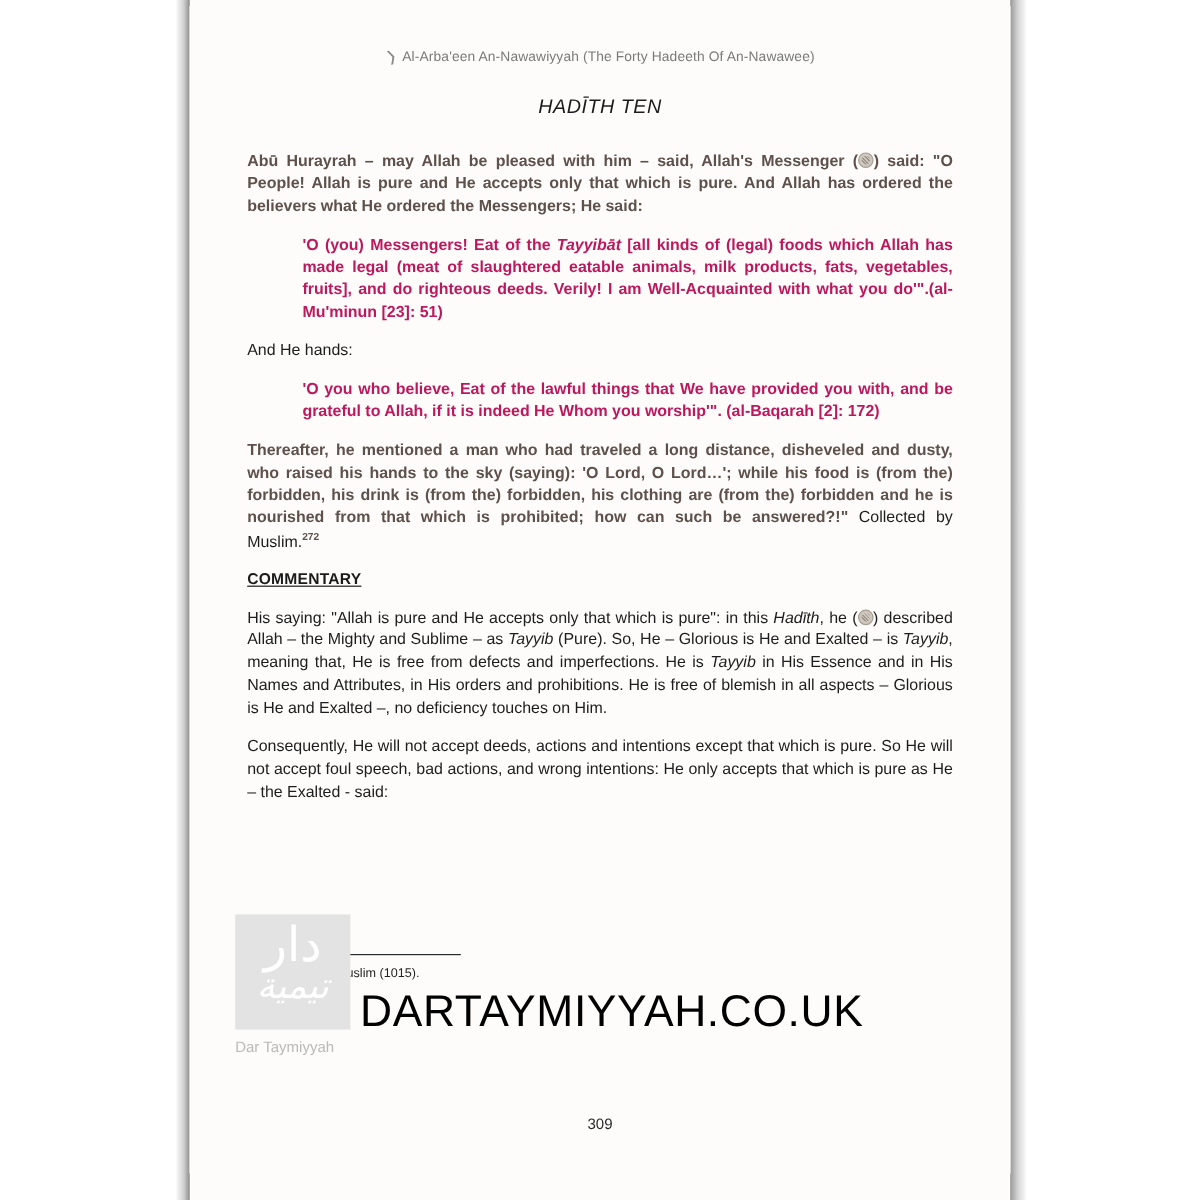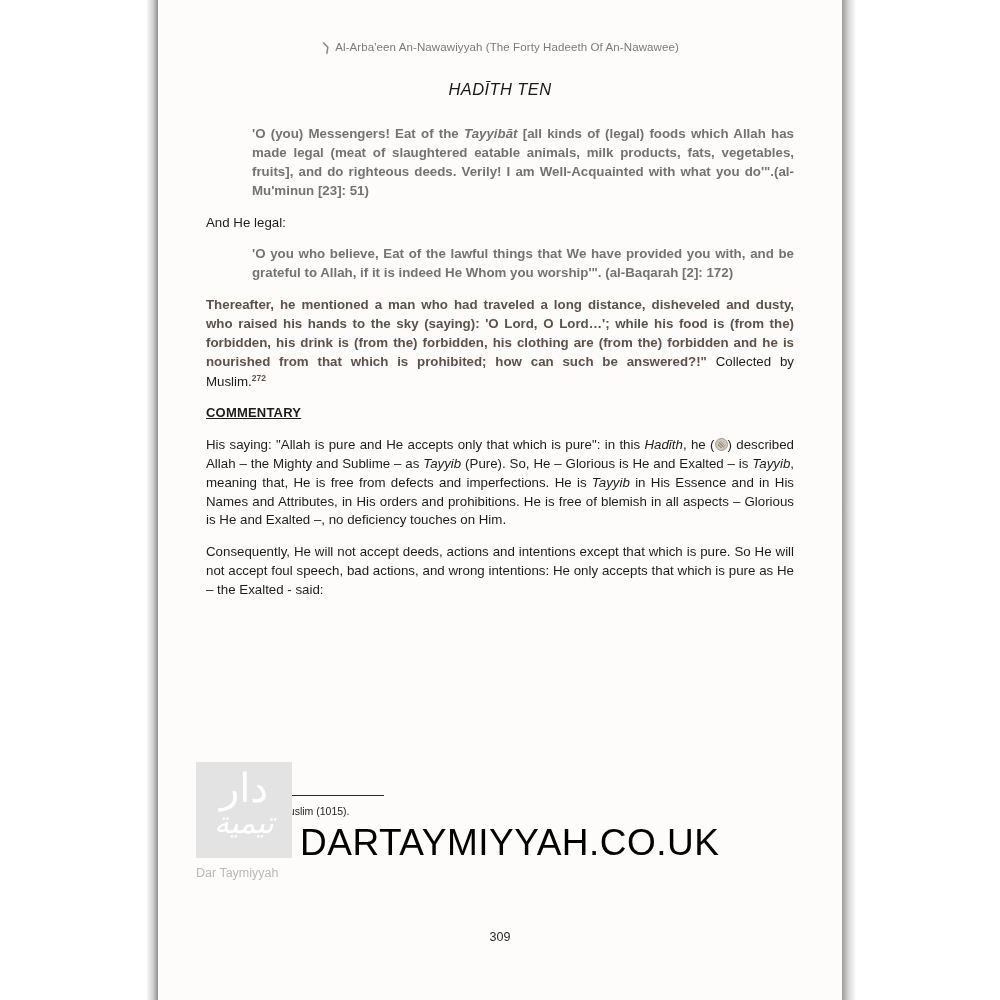--- a/index.html
+++ b/index.html
@@ -84,21 +84,21 @@
     color: #1d1d1d;
     text-align: justify;
   }
   p.hl {
     color: #5e504a;
     font-weight: bold;
   }
   p.quote {
     margin-left: 46px;
     margin-right: 0px;
-    color: #737373;
+    color: #be185d;
     font-weight: bold;
     font-size: 13.3px;
     line-height: 1.42;
   }
   p.body {
     color: #1d1d1d;
   }
   .it { font-style: italic; }
   .sup { font-size: 8.5px; vertical-align: super; }
   .seal {
@@ -219,24 +219,25 @@
   <div class="page">
 
     <div class="content">
 
       <div class="runhead">
         <span class="ornament">❭</span><span>Al-Arba'een An-Nawawiyyah (The Forty Hadeeth Of An-Nawawee)</span>
       </div>
 
       <h1 class="chapter">HADĪTH TEN</h1>
 
+      <p class="hl">Abū Hurayrah – may Allah be pleased with him – said, Allah's Messenger (<span class="seal"></span>) said: "O People! Allah is pure and He accepts only that which is pure. And Allah has ordered the believers what He ordered the Messengers; He said:</p>
 
       <p class="quote">'O (you) Messengers! Eat of the <span class="it">Tayyibāt</span> [all kinds of (legal) foods which Allah has made legal (meat of slaughtered eatable animals, milk products, fats, vegetables, fruits], and do righteous deeds. Verily! I am Well-Acquainted with what you do'".(al-Mu'minun [23]: 51)</p>
 
-      <p class="body">And He legal:</p>
+      <p class="body">And He hands:</p>
 
       <p class="quote">'O you who believe, Eat of the lawful things that We have provided you with, and be grateful to Allah, if it is indeed He Whom you worship'". (al-Baqarah [2]: 172)</p>
 
       <p class="hl">Thereafter, he mentioned a man who had traveled a long distance, disheveled and dusty, who raised his hands to the sky (saying): 'O Lord, O Lord…'; while his food is (from the) forbidden, his drink is (from the) forbidden, his clothing are (from the) forbidden and he is nourished from that which is prohibited; how can such be answered?!" <span style="font-weight:normal;color:#1d1d1d;">Collected by Muslim.</span><span class="sup">272</span></p>
 
       <h2 class="commentary">COMMENTARY</h2>
 
       <p class="body">His saying: "Allah is pure and He accepts only that which is pure": in this <span class="it">Hadīth</span>, he (<span class="seal"></span>) described Allah – the Mighty and Sublime – as <span class="it">Tayyib</span> (Pure). So, He – Glorious is He and Exalted – is <span class="it">Tayyib</span>, meaning that, He is free from defects and imperfections. He is <span class="it">Tayyib</span> in His Essence and in His Names and Attributes, in His orders and prohibitions. He is free of blemish in all aspects – Glorious is He and Exalted –, no deficiency touches on Him.</p>
 
       <p class="body">Consequently, He will not accept deeds, actions and intentions except that which is pure. So He will not accept foul speech, bad actions, and wrong intentions: He only accepts that which is pure as He – the Exalted - said:</p>

